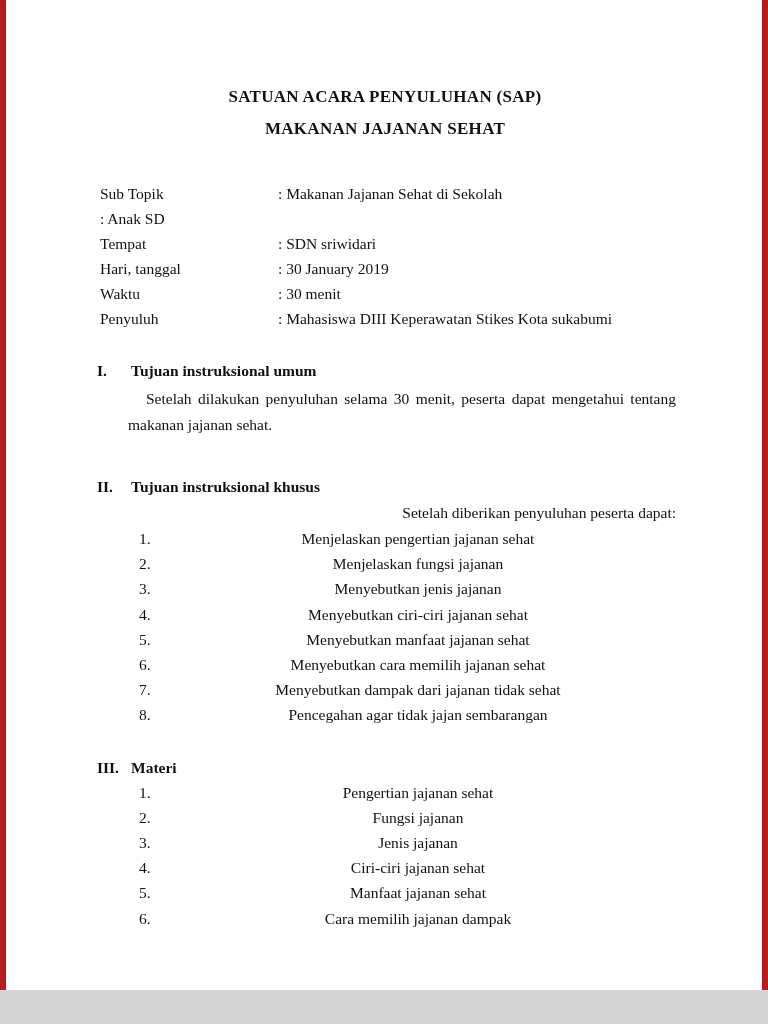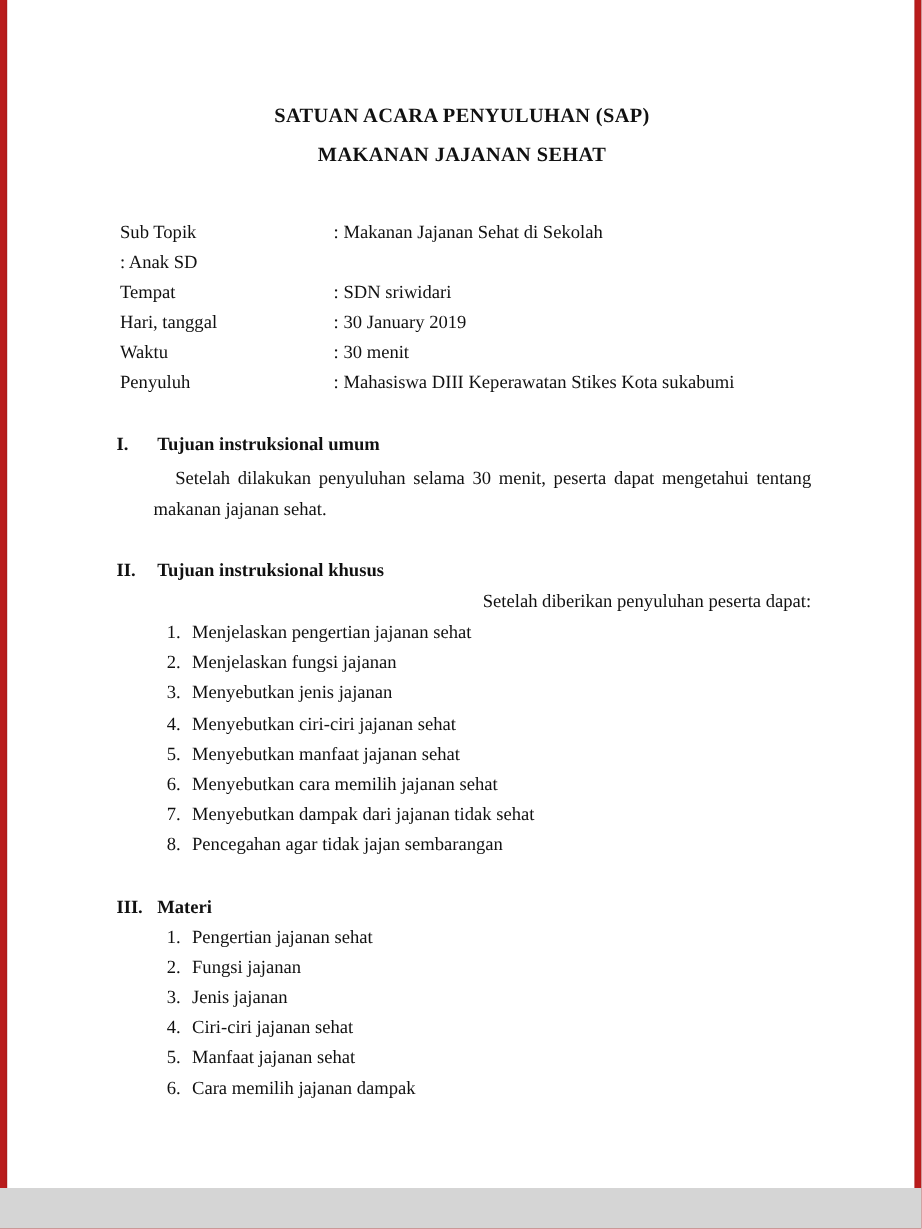--- a/index.html
+++ b/index.html
@@ -61,21 +61,21 @@
     display: flex;
     line-height: 25px;
     font-weight: bold;
   }
   .sec-numeral {
     width: 34px;
     flex: 0 0 34px;
     margin-left: 3px;
   }
   .sec-1 { margin-top: 27px; }
-  .sec-2 { margin-top: 25px; }
+  .sec-2 { margin-top: 36px; }
   .sec-3 { margin-top: 27px; }
   .sec-paragraph {
     margin: 3px 0 0 34px;
     text-indent: 18px;
     text-align: justify;
     line-height: 26px;
   }
   .sec-intro {
     margin: 1px 0 0 40px;
     line-height: 26px;
@@ -87,20 +87,21 @@
   .num-item {
     display: flex;
     line-height: 25.2px;
   }
   .item-num {
     width: 21px;
     flex: 0 0 21px;
   }
   .item-text {
     flex: 1;
+    text-align: center;
   }
   .bottom-strip {
     position: absolute;
     left: 0;
     bottom: 0;
     width: 768px;
     height: 34px;
     background: #d5d5d5;
   }
 </style>

